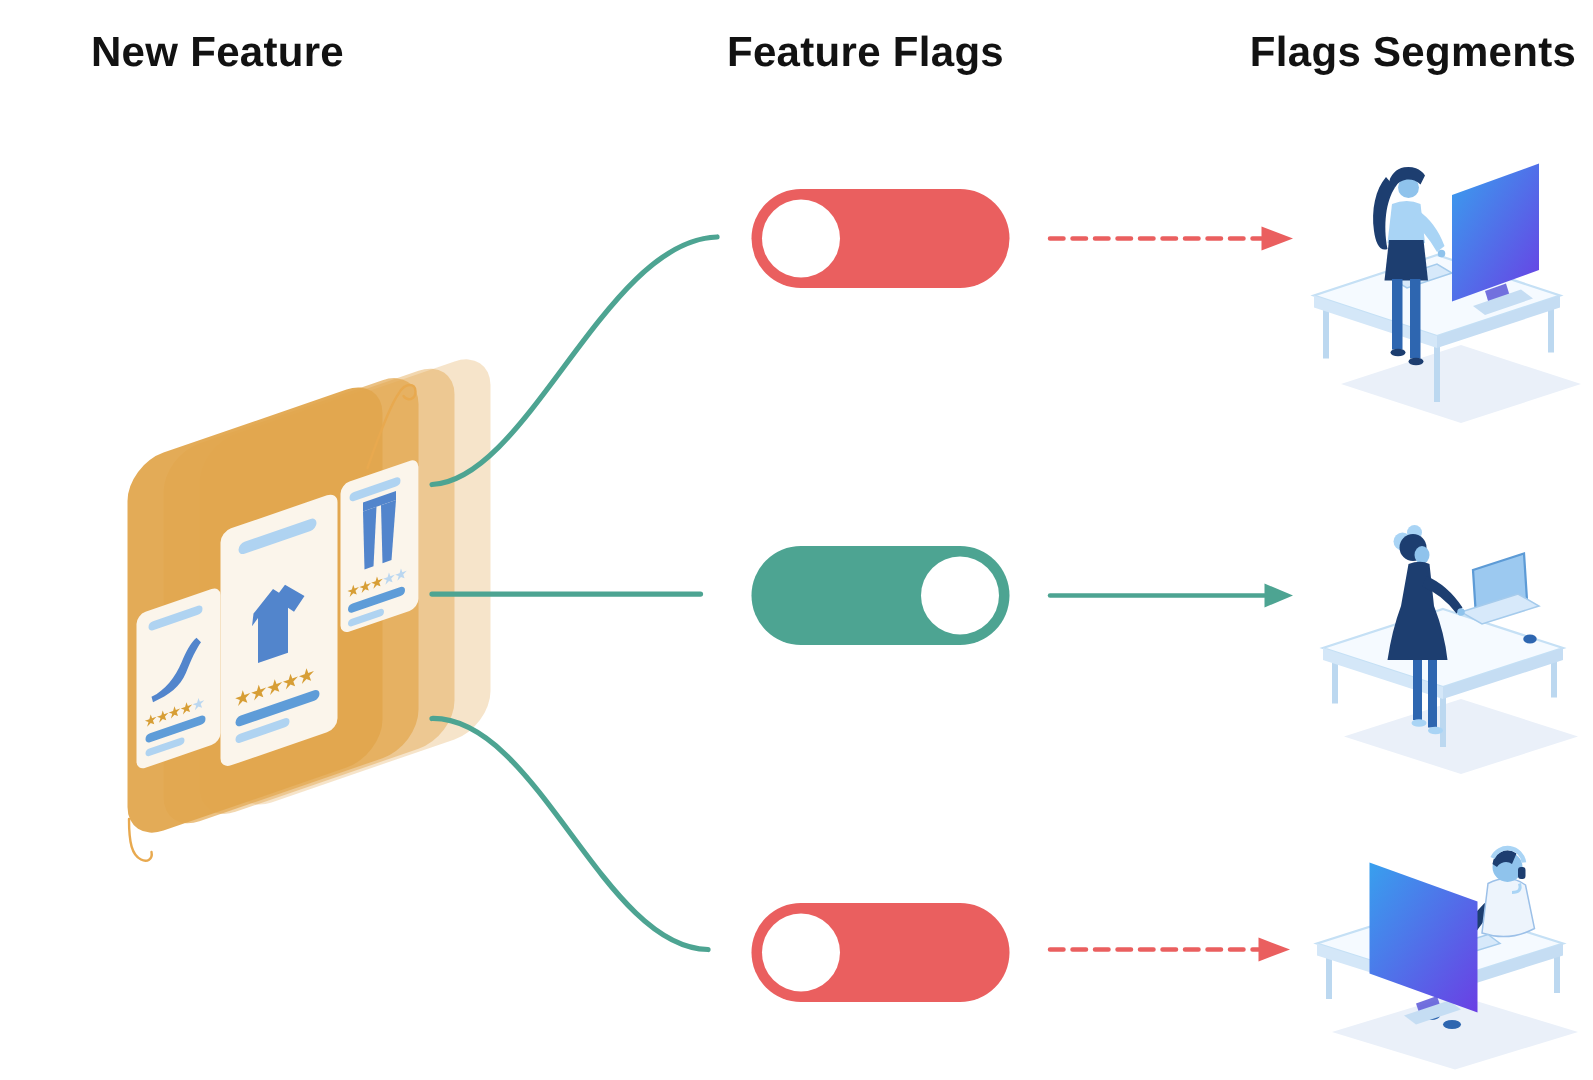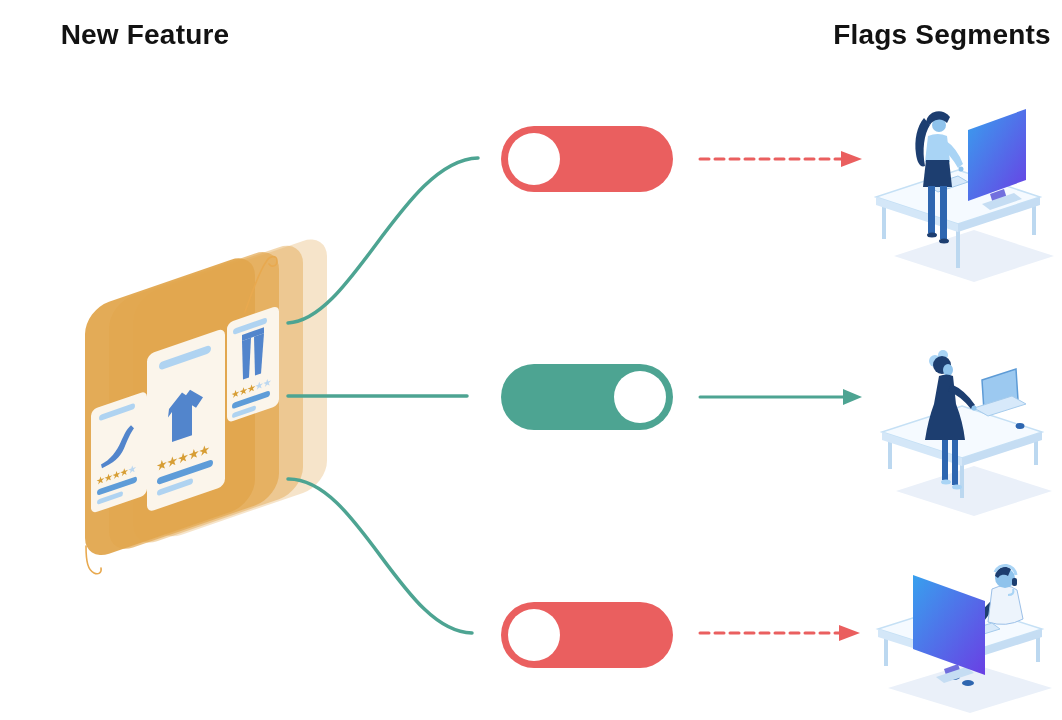--- a/index.html
+++ b/index.html
@@ -56,20 +56,21 @@
   .f-headset{stroke:var(--illus-light,#7FB8E8);fill:none;}
   .stop-a{stop-color:var(--screen-blue,#38A0EE);}
   .stop-b{stop-color:var(--screen-purple,#6A3FE4);}
 </style>
 </head>
 <body>
 
 <div class="canvas">
 
   <div class="col-header" id="hdr-feature">New Feature</div>
+  <div class="col-header" id="hdr-flags">Feature Flags</div>
   <div class="col-header" id="hdr-segments">Flags Segments</div>
 
   <svg class="abs" id="feature-illo" width="320" height="368" viewBox="0 0 320 368">
     <g transform="translate(77,92) skewY(-19)">
       <rect x="72" y="6" width="170" height="252" rx="24" class="f-orange" opacity="0.30"></rect>
       <rect x="48" y="4" width="170" height="252" rx="24" class="f-orange" opacity="0.45"></rect>
       <rect x="24" y="2" width="170" height="252" rx="24" class="f-orange" opacity="0.70"></rect>
       <rect x="0" y="0" width="170" height="252" rx="24" class="f-orange" opacity="0.95"></rect>
 
       <g transform="translate(6,102)">

